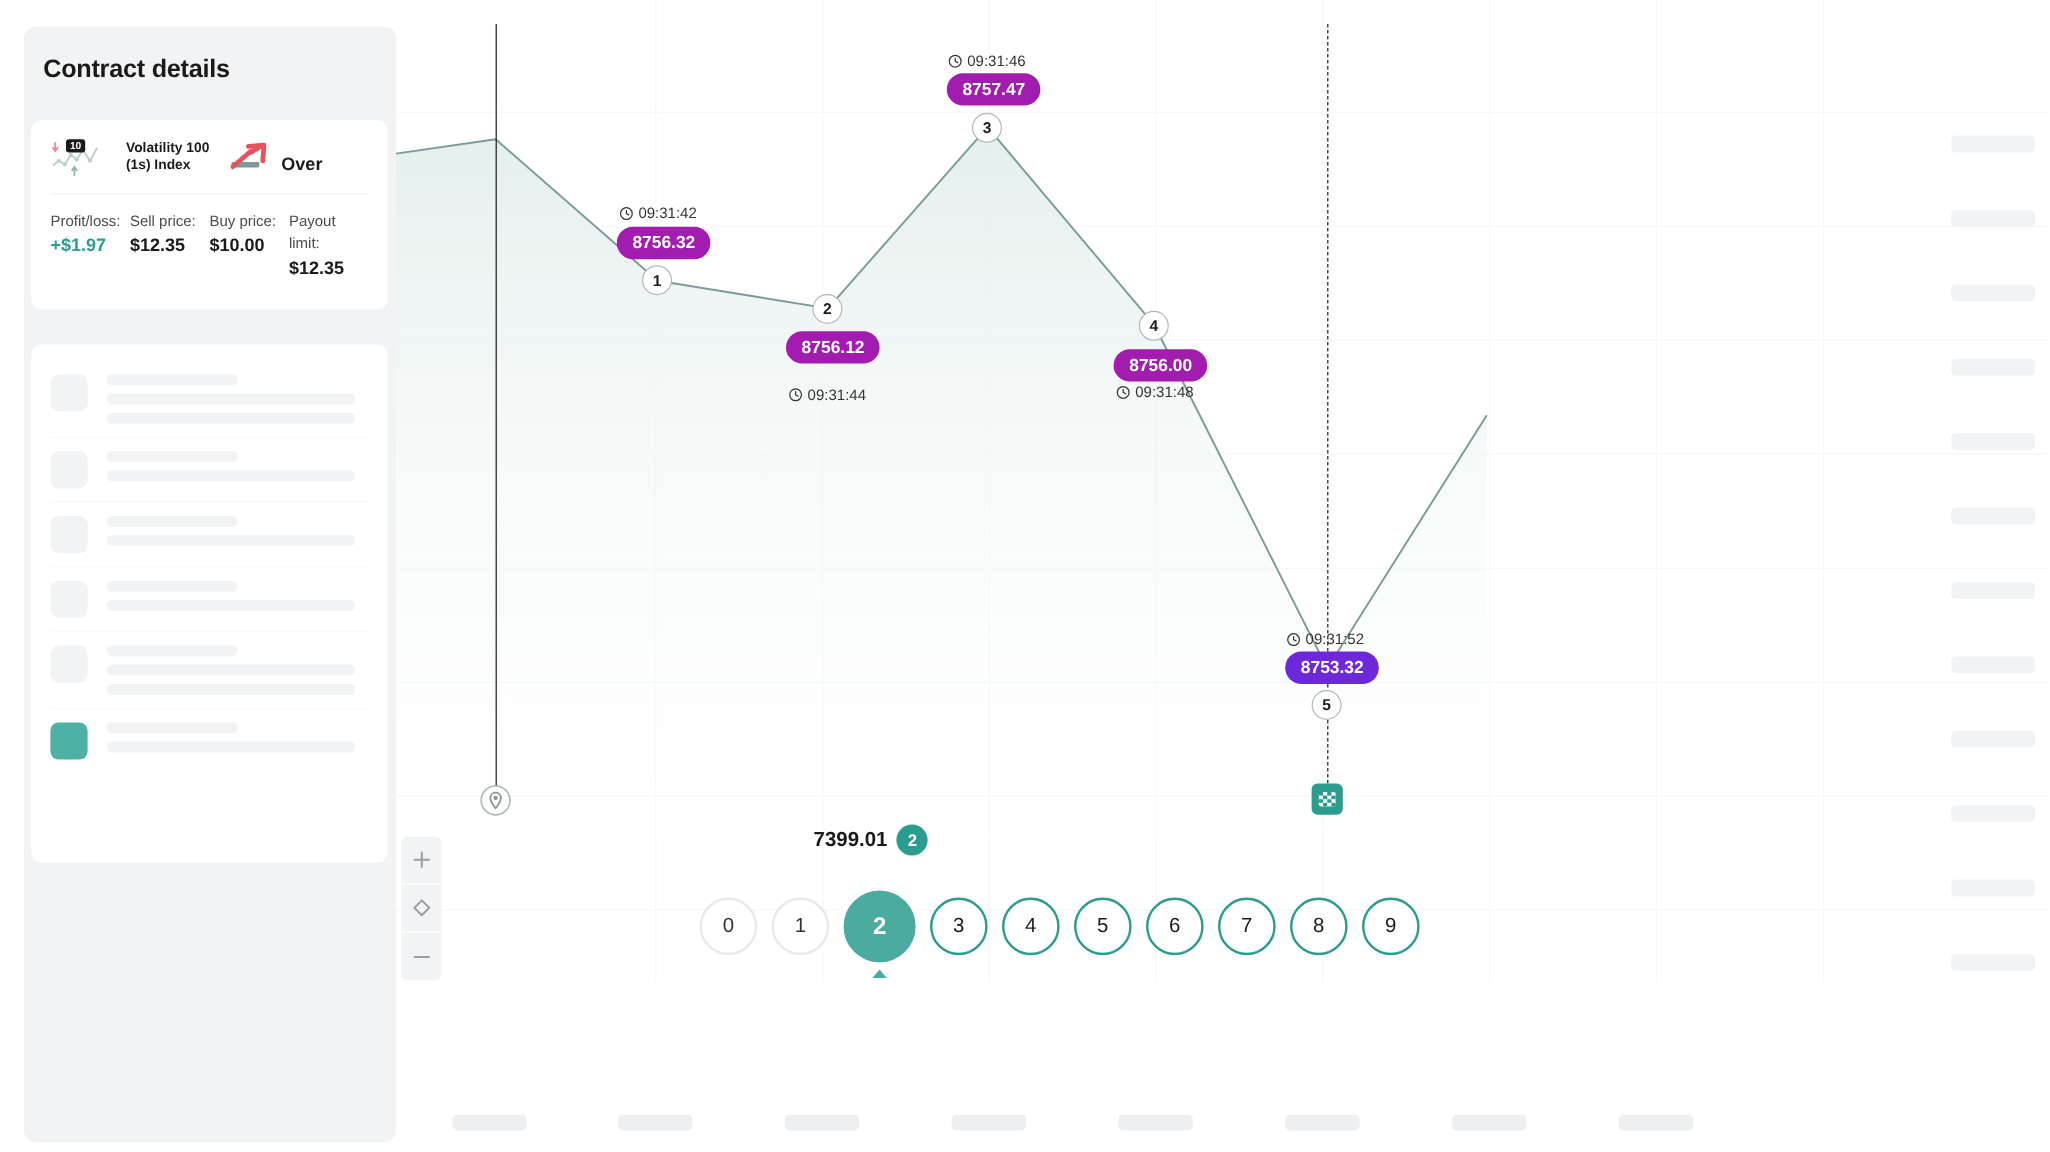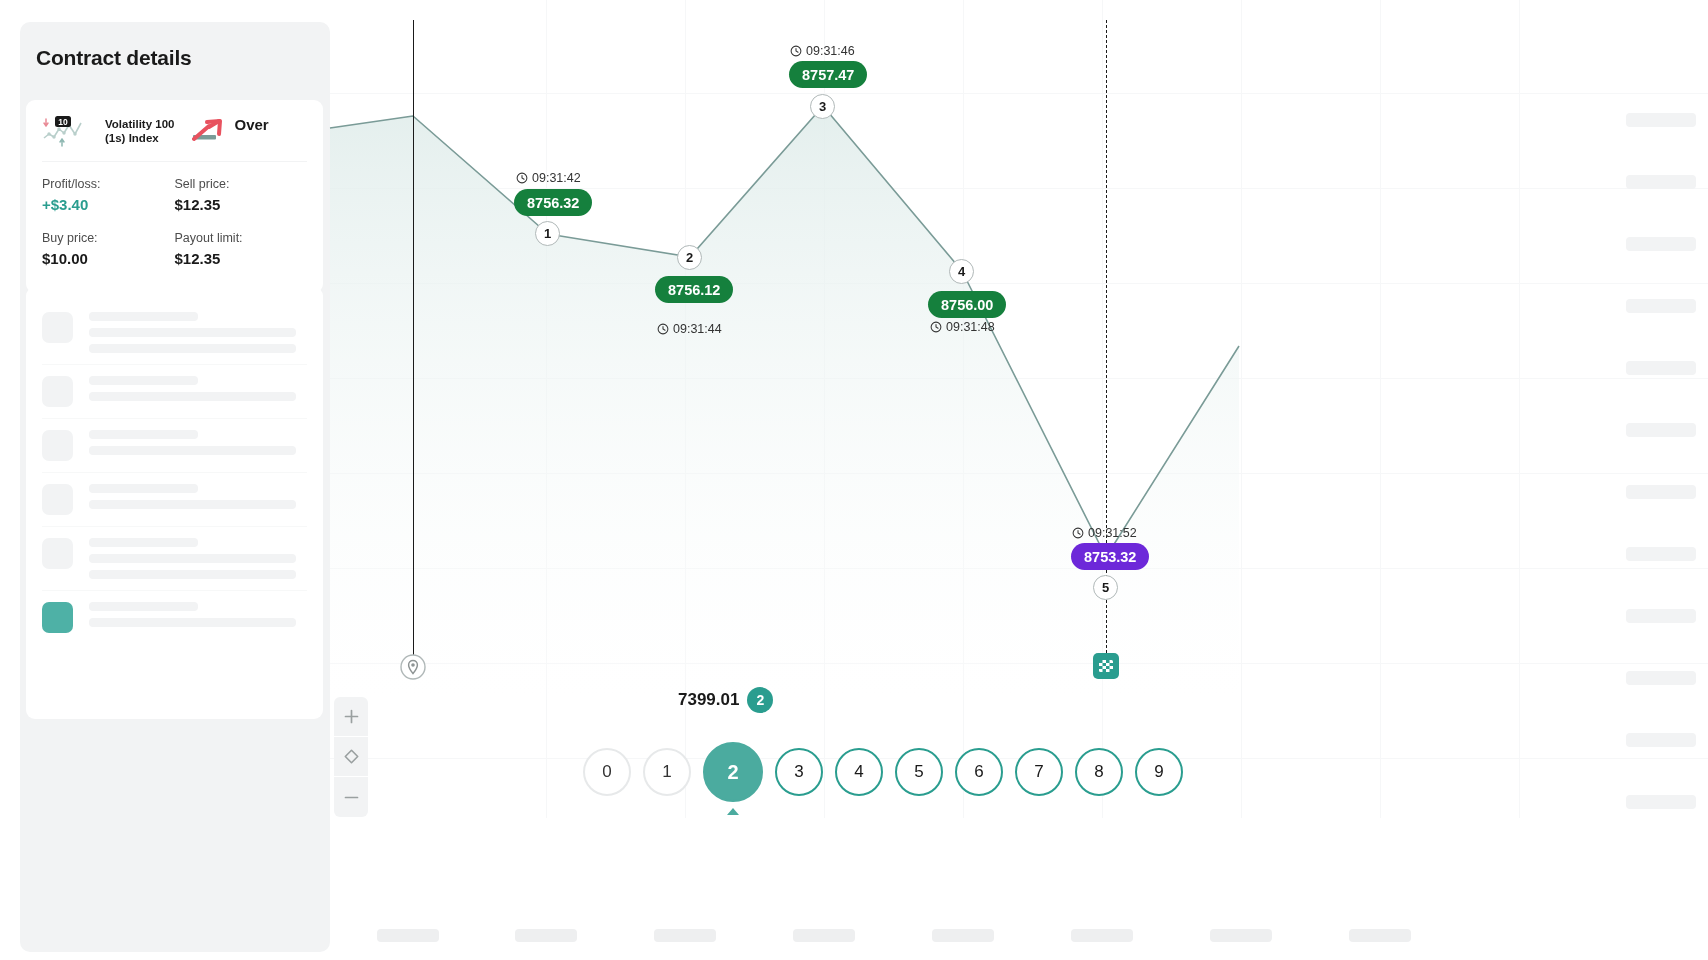--- a/index.html
+++ b/index.html
@@ -53,27 +53,27 @@
   }
   .sym-block { display: flex; align-items: center; gap: 21px; }
   .sym-icon { position: relative; width: 42px; height: 34px; flex: 0 0 42px; }
   .sym-name {
     font-size: 11.5px;
     font-weight: bold;
     color: #1a1a1a;
     line-height: 14px;
     white-space: pre-line;
   }
-  .tradetype-block { display: flex; align-items: flex-start; gap: 8px; }
+  .tradetype-block { display: flex; align-items: flex-end; gap: 8px; }
   .tt-icon { width: 34px; height: 30px; flex: 0 0 34px; }
   .tt-label { font-size: 15px; font-weight: bold; color: #1a1a1a; }
 
   .stats {
     display: grid;
-    grid-template-columns: 1fr 1fr;
+    grid-template-columns: 1fr 1fr 1fr 1fr;
     row-gap: 6px;
     margin-top: 13px;
   }
   .stat-label {
     font-size: 12.5px;
     color: #4c4c4c;
     line-height: 19px;
   }
   .stat-value {
     font-size: 15px;
@@ -174,21 +174,21 @@
     font-size: 13px;
     font-weight: bold;
     color: #1a1a1a;
     z-index: 6;
   }
   .pill {
     position: absolute;
     height: 27px;
     padding: 0 13px;
     border-radius: 14px;
-    background: #15803d;
+    background: #a21caf;
     color: #ffffff;
     font-size: 14.5px;
     font-weight: bold;
     display: flex;
     align-items: center;
     justify-content: center;
     white-space: nowrap;
     z-index: 5;
   }
   .pill.accent { background: #6d28d9; }
@@ -337,21 +337,21 @@
               <path d="M17 11 L27 5" stroke="#e8525f" stroke-width="4" stroke-linecap="round" fill="none"></path>
             </svg>
           </span>
           <span class="tt-label">Over</span>
         </div>
       </div>
 
       <div class="stats">
         <div>
           <div class="stat-label">Profit/loss:</div>
-          <div class="stat-value profit">+$3.40</div>
+          <div class="stat-value profit">+$1.97</div>
         </div>
         <div>
           <div class="stat-label">Sell price:</div>
           <div class="stat-value">$12.35</div>
         </div>
         <div>
           <div class="stat-label">Buy price:</div>
           <div class="stat-value">$10.00</div>
         </div>
         <div>

